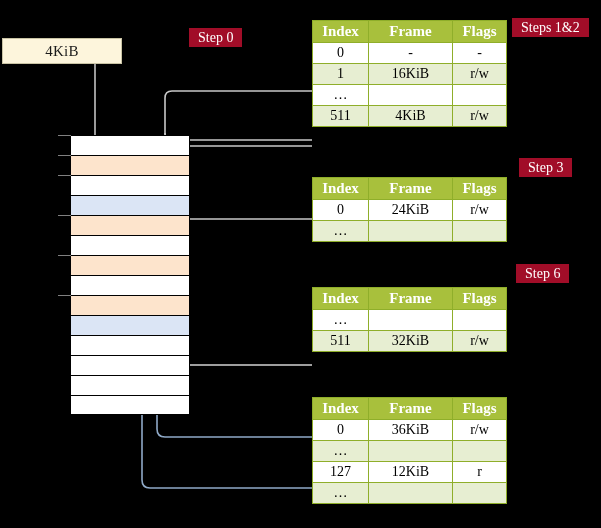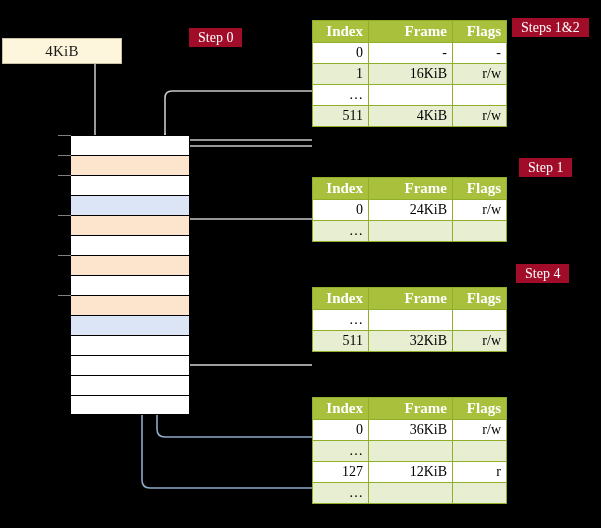--- a/index.html
+++ b/index.html
@@ -82,21 +82,21 @@
   .ptable {
     position: absolute;
     border-collapse: collapse;
     background: #ffffff;
     font-size: 14px;
     box-shadow: 2px 2px 0 rgba(0,0,0,.35);
   }
   .ptable th, .ptable td {
     border: 1px solid #8FAE2A;
     padding: 2px 5px;
-    text-align: right;
+    text-align: center;
     white-space: nowrap;
     height: 19px;
     box-sizing: border-box;
   }
   .ptable th {
     background: #A8C03C;
     color: #ffffff;
     font-weight: bold;
     font-size: 15px;
   }
@@ -172,22 +172,22 @@
       <div class="tick" style="position: absolute; top: 155px;"></div>
       <div class="tick" style="position: absolute; top: 175px;"></div>
       <div class="tick" style="position: absolute; top: 215px;"></div>
       <div class="tick" style="position: absolute; top: 255px;"></div>
       <div class="tick" style="position: absolute; top: 295px;"></div>
     </div>
 
   <div id="badges">
       <div class="step-badge" style="left: 189px; top: 28px;">Step 0</div>
       <div class="step-badge" style="left: 512px; top: 18px;">Steps 1&amp;2</div>
-      <div class="step-badge" style="left: 519px; top: 158px;">Step 1</div>
-      <div class="step-badge" style="left: 516px; top: 264px;">Step 4</div>
+      <div class="step-badge" style="left: 519px; top: 158px;">Step 3</div>
+      <div class="step-badge" style="left: 516px; top: 264px;">Step 6</div>
     </div>
 
   <div id="tables">
       <table class="ptable" style="left: 312px; top: 20px;">
         <thead>
           <tr>
             <th class="col-index">Index</th>
             <th class="col-frame">Frame</th>
             <th class="col-flags">Flags</th>
           </tr>

